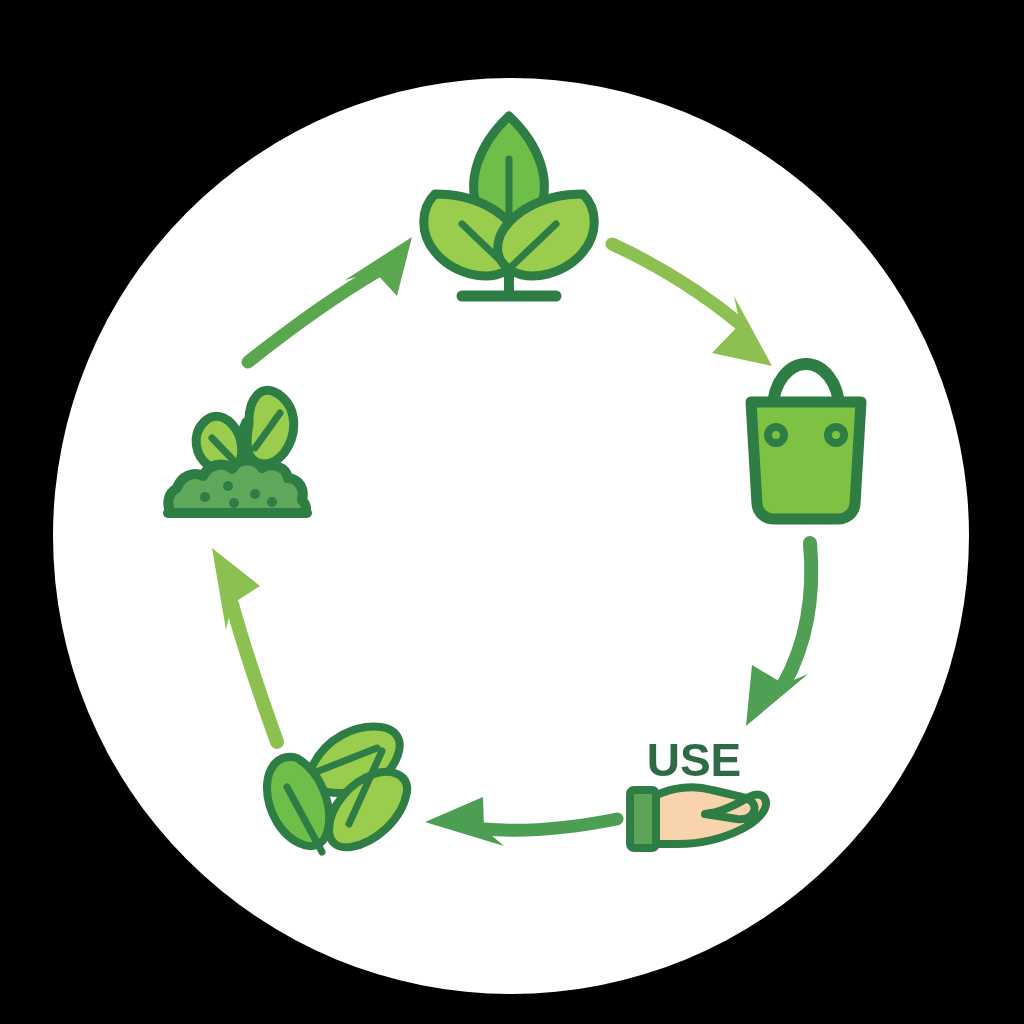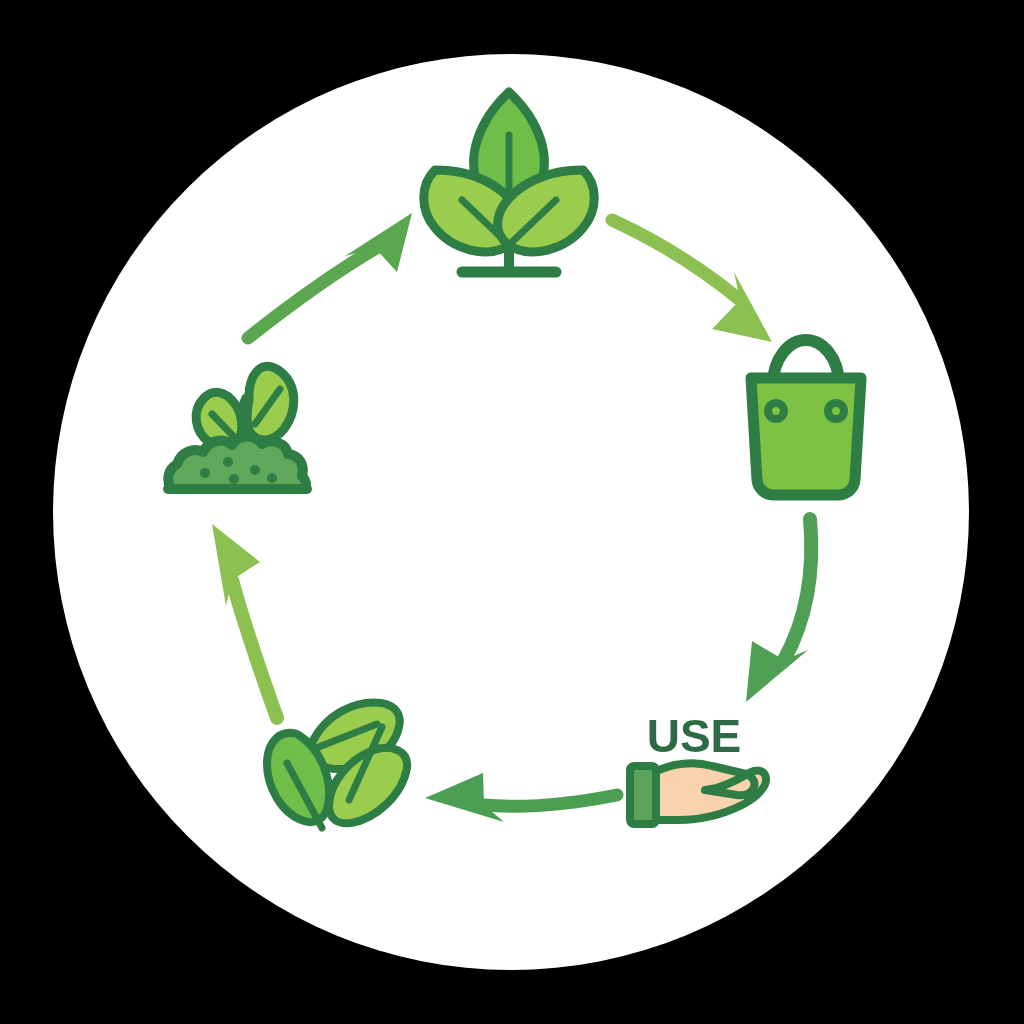--- a/index.html
+++ b/index.html
@@ -10,20 +10,21 @@
     width: 1024px;
     height: 1024px;
     overflow: hidden;
     font-family: "Liberation Sans", sans-serif;
   }
   #stage {
     position: relative;
     width: 1024px;
     height: 880px;
     background: #000000;
+    margin-top: 24px;
   }
   #diagram-svg {
     position: absolute;
     left: 0;
     top: 0;
     width: 1024px;
     height: 1024px;
     display: block;
   }
   .use-label {

